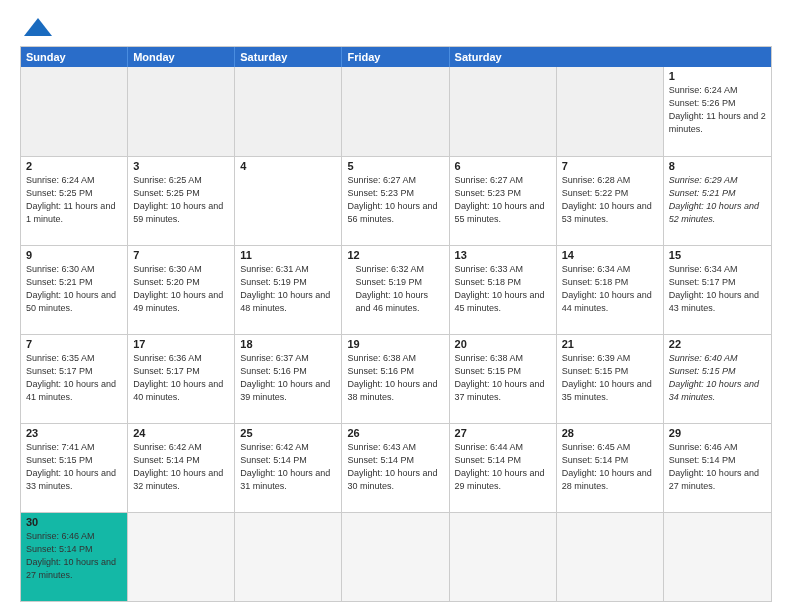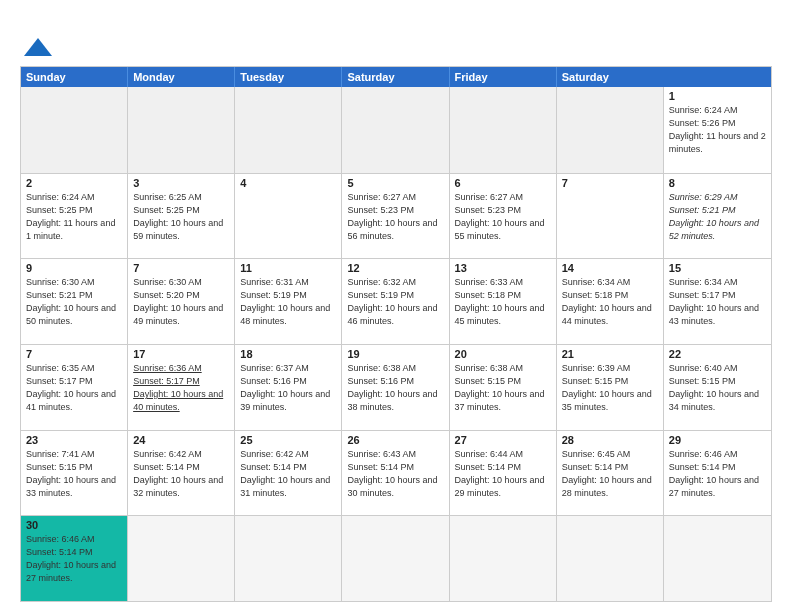--- a/index.html
+++ b/index.html
@@ -6,21 +6,21 @@
     body {
       width: 792px;
       height: 612px;
       font-family: Arial, sans-serif;
       background: #fff;
       overflow: hidden;
     }
     .page {
       width: 792px;
       height: 612px;
-      padding: 32px 20px 10px 20px;
+      padding: 12px 20px 10px 20px;
       display: flex;
       flex-direction: column;
     }
     .header {
       display: flex;
       align-items: flex-start;
       justify-content: space-between;
       margin-bottom: 8px;
     }
     .logo {
@@ -138,21 +138,20 @@
     <div class="title-block">
       <div class="month-title"></div>
       <div class="location"></div>
     </div>
   </div>
 
   <div class="calendar">
     <div class="cal-header" id="cal-header">
         <div class="cal-header-cell">Sunday</div>
         <div class="cal-header-cell">Monday</div>
-        <div class="cal-header-cell">Tuesday</div>
         <div class="cal-header-cell">Saturday</div>
         <div class="cal-header-cell">Friday</div>
         <div class="cal-header-cell">Saturday</div>
       </div>
     <div class="cal-body" id="cal-body">
         <div class="cal-row">
           <div class="cal-cell empty"></div>
           <div class="cal-cell empty"></div>
           <div class="cal-cell empty"></div>
           <div class="cal-cell empty"></div>
@@ -188,20 +187,23 @@
 Daylight: 10 hours and 56 minutes.</div>
           </div>
           <div class="cal-cell">
             <div class="day-num">6</div>
             <div class="day-info" style="white-space: pre-line;">Sunrise: 6:27 AM
 Sunset: 5:23 PM
 Daylight: 10 hours and 55 minutes.</div>
           </div>
           <div class="cal-cell">
             <div class="day-num">7</div>
+            <div class="day-info" style="white-space: pre-line;">Sunrise: 6:28 AM
+Sunset: 5:22 PM
+Daylight: 10 hours and 53 minutes.</div>
           </div>
           <div class="cal-cell">
             <div class="day-num">8</div>
             <div class="day-info" style="white-space: pre-line; font-style: italic;">Sunrise: 6:29 AM
 Sunset: 5:21 PM
 Daylight: 10 hours and 52 minutes.</div>
           </div>
         </div>
         <div class="cal-row">
           <div class="cal-cell">
@@ -217,21 +219,21 @@
 Daylight: 10 hours and 49 minutes.</div>
           </div>
           <div class="cal-cell">
             <div class="day-num">11</div>
             <div class="day-info" style="white-space: pre-line;">Sunrise: 6:31 AM
 Sunset: 5:19 PM
 Daylight: 10 hours and 48 minutes.</div>
           </div>
           <div class="cal-cell">
             <div class="day-num">12</div>
-            <div class="day-info" style="white-space: pre-line;">Sunrise: 6:32 AM
+            <div class="day-info" style="white-space: pre-line; margin-left: 8px;">Sunrise: 6:32 AM
 Sunset: 5:19 PM
 Daylight: 10 hours and 46 minutes.</div>
           </div>
           <div class="cal-cell">
             <div class="day-num">13</div>
             <div class="day-info" style="white-space: pre-line;">Sunrise: 6:33 AM
 Sunset: 5:18 PM
 Daylight: 10 hours and 45 minutes.</div>
           </div>
           <div class="cal-cell">
@@ -249,21 +251,21 @@
         </div>
         <div class="cal-row">
           <div class="cal-cell">
             <div class="day-num">7</div>
             <div class="day-info" style="white-space: pre-line;">Sunrise: 6:35 AM
 Sunset: 5:17 PM
 Daylight: 10 hours and 41 minutes.</div>
           </div>
           <div class="cal-cell">
             <div class="day-num">17</div>
-            <div class="day-info" style="white-space: pre-line; text-decoration: underline;">Sunrise: 6:36 AM
+            <div class="day-info" style="white-space: pre-line;">Sunrise: 6:36 AM
 Sunset: 5:17 PM
 Daylight: 10 hours and 40 minutes.</div>
           </div>
           <div class="cal-cell">
             <div class="day-num">18</div>
             <div class="day-info" style="white-space: pre-line;">Sunrise: 6:37 AM
 Sunset: 5:16 PM
 Daylight: 10 hours and 39 minutes.</div>
           </div>
           <div class="cal-cell">
@@ -279,21 +281,21 @@
 Daylight: 10 hours and 37 minutes.</div>
           </div>
           <div class="cal-cell">
             <div class="day-num">21</div>
             <div class="day-info" style="white-space: pre-line;">Sunrise: 6:39 AM
 Sunset: 5:15 PM
 Daylight: 10 hours and 35 minutes.</div>
           </div>
           <div class="cal-cell">
             <div class="day-num">22</div>
-            <div class="day-info" style="white-space: pre-line;">Sunrise: 6:40 AM
+            <div class="day-info" style="white-space: pre-line; font-style: italic;">Sunrise: 6:40 AM
 Sunset: 5:15 PM
 Daylight: 10 hours and 34 minutes.</div>
           </div>
         </div>
         <div class="cal-row">
           <div class="cal-cell">
             <div class="day-num">23</div>
             <div class="day-info" style="white-space: pre-line;">Sunrise: 7:41 AM
 Sunset: 5:15 PM
 Daylight: 10 hours and 33 minutes.</div>

